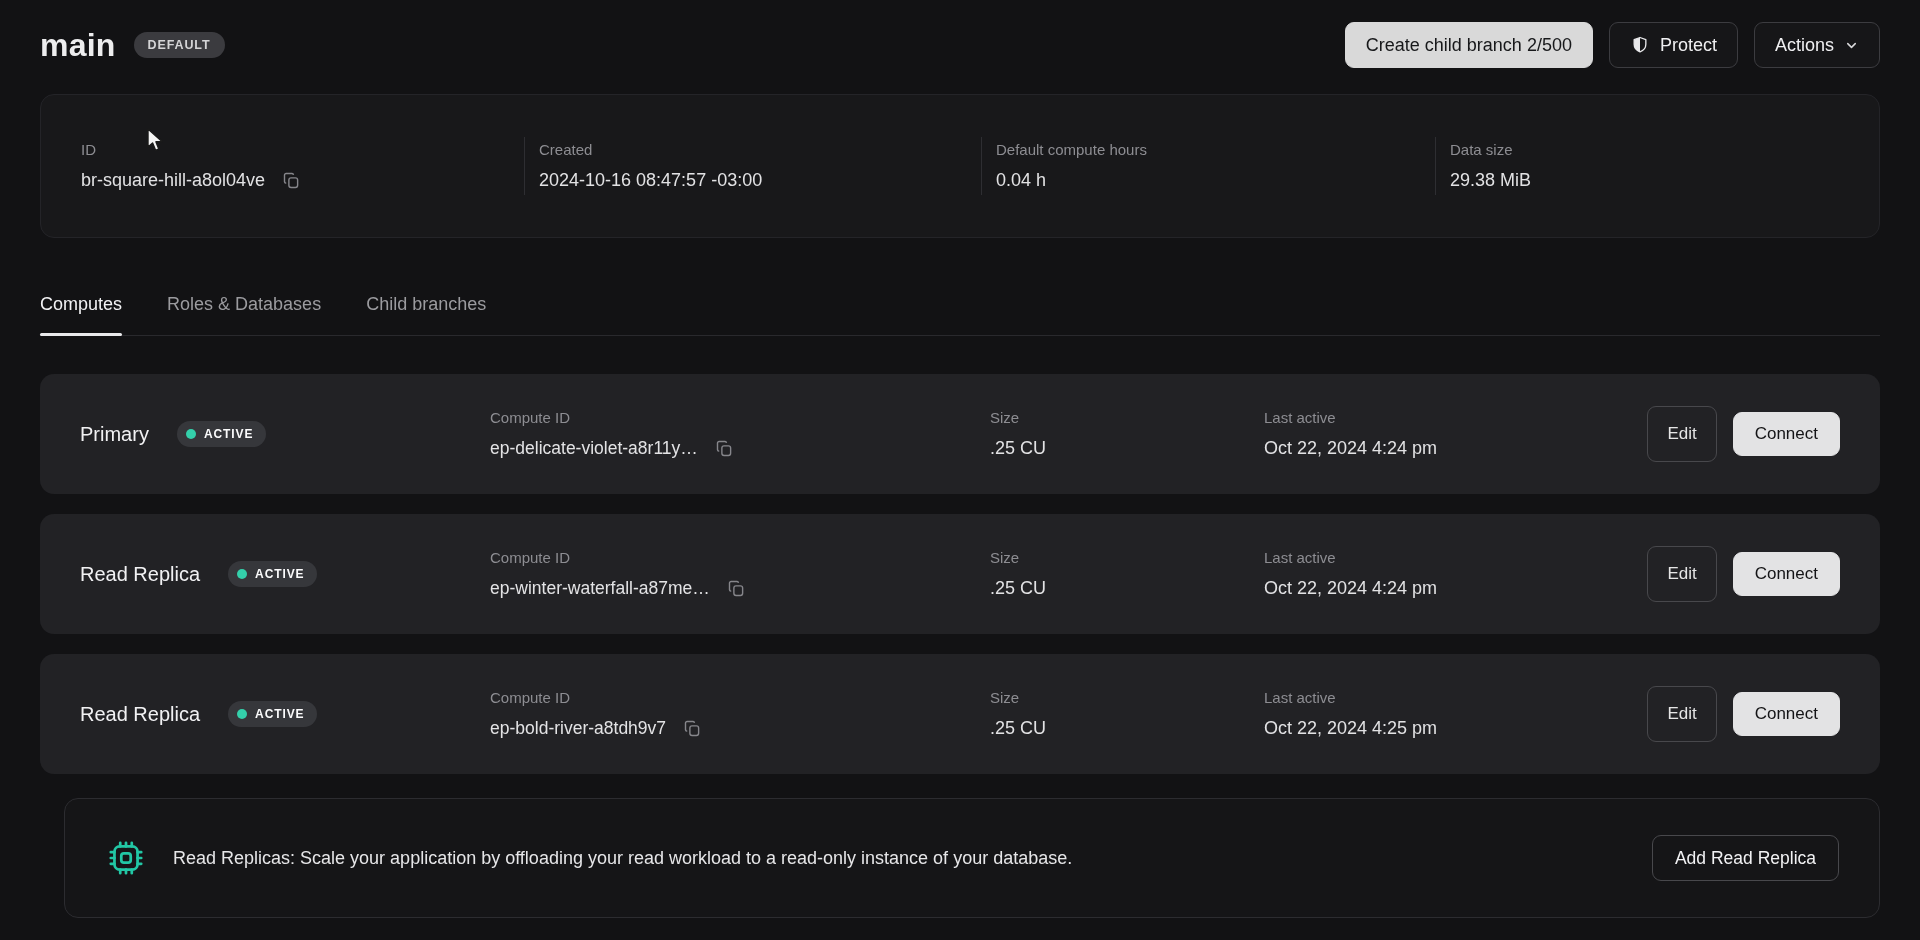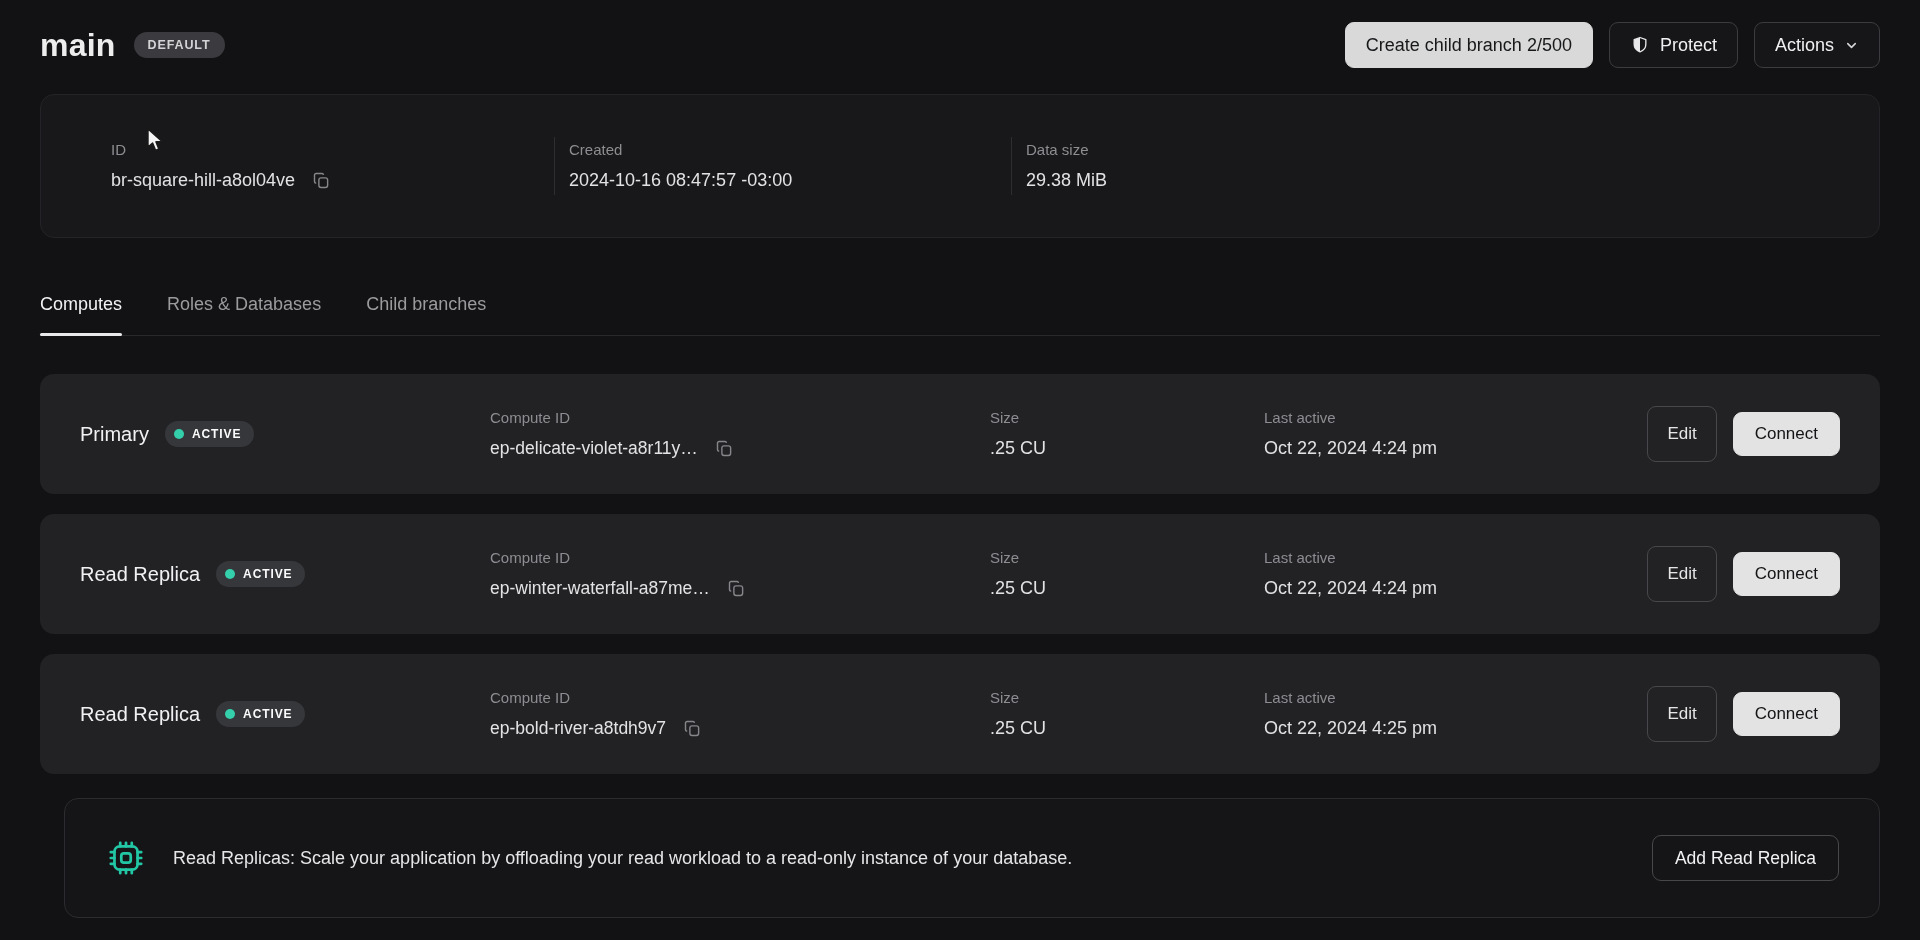--- a/index.html
+++ b/index.html
@@ -30,21 +30,21 @@
   .btn-outline { background:rgba(255,255,255,0.02); color:#f0f0f2; border-color:#3c3c40; font-weight:500; }
   .icon { display:inline-flex; align-items:center; justify-content:center; }
 
   
   .info-card {
     margin-top:26px; background:#18181a; border:1px solid #242428; border-radius:14px;
     padding:42px 40px; display:flex; align-items:stretch; min-height:144px;
   }
   .info-col { display:flex; flex-direction:column; justify-content:center; }
   .info-col + .info-col { border-left:1px solid #2e2e32; padding-left:14px; }
-  .info-col:nth-child(1){ flex:0 0 443px;margin-left:30px; }
+  .info-col:nth-child(1){ flex:0 0 443px; }
   .info-col:nth-child(2){ flex:0 0 457px; }
   .info-col:nth-child(3){ flex:0 0 454px; }
   .info-col:nth-child(4){ flex:1; }
   .field-label { font-size:15px; color:#8d8d92; margin-bottom:12px; }
   .field-value { font-size:18px; color:#e2e2e4; display:flex; align-items:center; gap:16px; }
 
   .copy-btn { background:none; border:none; color:#86868b; cursor:pointer; display:inline-flex; padding:0; }
 
   
   .tabs { margin-top:56px; display:flex; gap:45px; border-bottom:1px solid #29292d; }
@@ -54,21 +54,21 @@
     content:""; position:absolute; left:0; right:0; bottom:-1px; height:3px;
     background:#e9e9eb; border-radius:2px;
   }
 
   
   .rows { margin-top:38px; display:flex; flex-direction:column; gap:20px; }
   .compute-card {
     background:#222225; border-radius:14px; height:120px;
     display:flex; align-items:center; padding:0 40px;
   }
-  .col-name { flex:0 0 410px; display:flex; align-items:center; gap:16px; }
+  .col-name { flex:0 0 410px; display:flex; align-items:center; gap:28px; }
   .compute-name { font-size:20px; font-weight:500; color:#f1f1f3; }
   .badge-active {
     display:inline-flex; align-items:center; gap:8px; background:#36373b;
     border-radius:999px; padding:7px 13px 7px 9px;
   }
   .badge-active .dot { width:10px; height:10px; border-radius:50%; background:#34d0ab; }
   .badge-active .txt { font-size:12px; font-weight:700; letter-spacing:.9px; color:#fbfbfc; line-height:1; }
   .col-id { flex:0 0 500px; }
   .col-size { flex:0 0 274px; }
   .col-last { flex:1; }
@@ -141,20 +141,24 @@
               <rect x="9" y="9" width="10" height="11" rx="2.5"></rect>
               <path d="M6 15 H5.5 A1.8 1.8 0 0 1 4 13.3 V5.8 A1.8 1.8 0 0 1 5.8 4 H12.6 A1.8 1.8 0 0 1 14.3 5.5"></path>
             </svg>
           </span>
         </button>
       </div>
     </div>
     <div class="info-col">
       <div class="field-label">Created</div>
       <div class="field-value">2024-10-16 08:47:57 -03:00</div>
+    </div>
+    <div class="info-col">
+      <div class="field-label">Default compute hours</div>
+      <div class="field-value">0.04 h</div>
     </div>
     <div class="info-col">
       <div class="field-label">Data size</div>
       <div class="field-value">29.38 MiB</div>
     </div>
   </section>
 
   <nav class="tabs">
     <button class="tab active">Computes</button>
     <button class="tab">Roles &amp; Databases</button>

